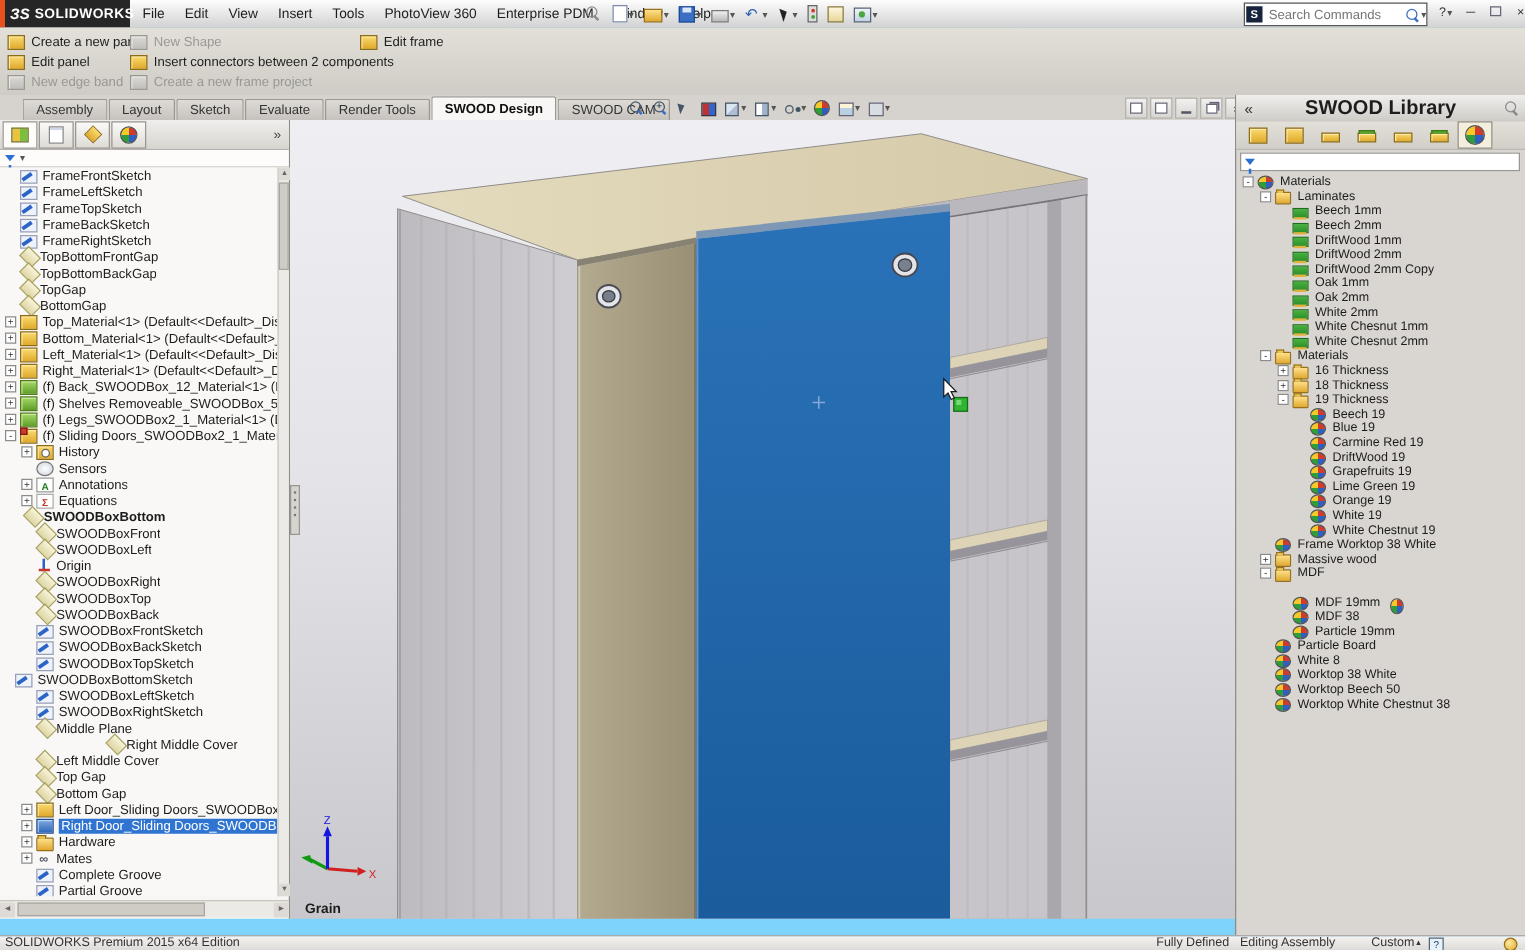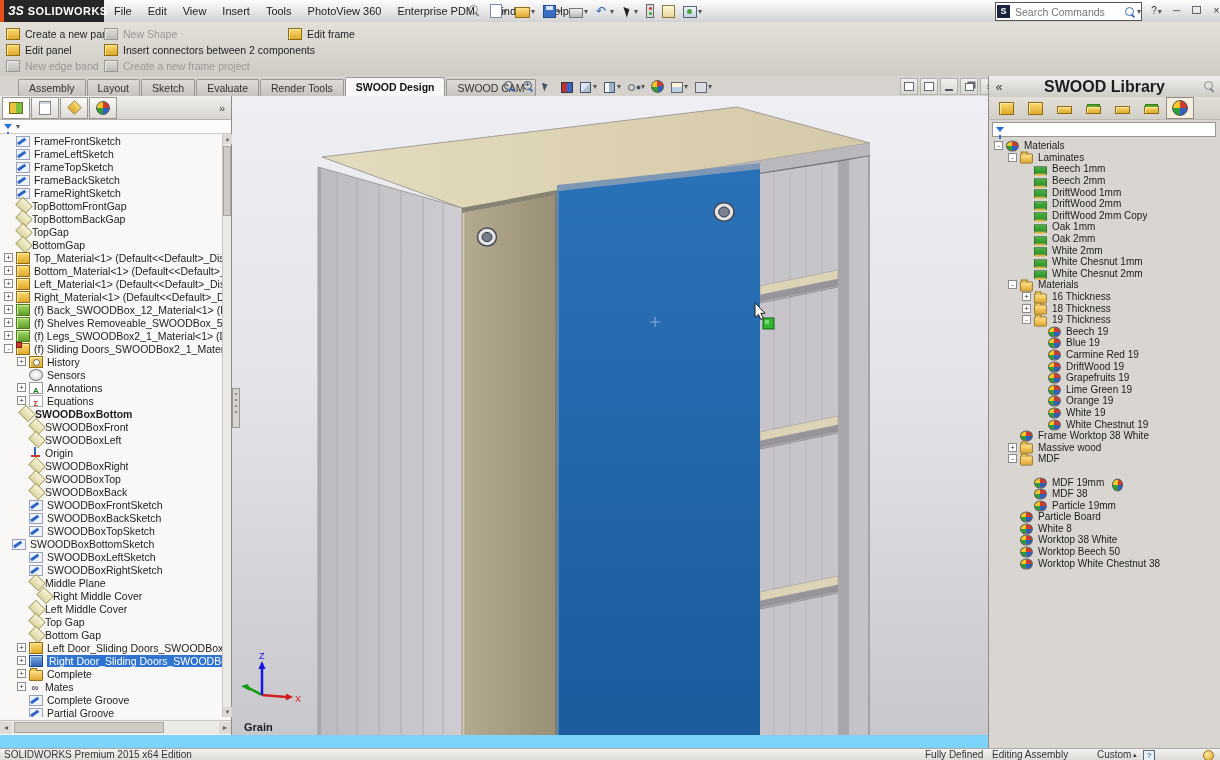--- a/index.html
+++ b/index.html
@@ -532,21 +532,21 @@
         <div class="trow" style="padding-left: 17px;">
           <span class="expspace"></span>
           <span class="ti ic-sketch"></span>
           <span class="tlabel">SWOODBoxRightSketch</span>
         </div>
         <div class="trow" style="padding-left: 17px;">
           <span class="expspace"></span>
           <span class="ti ic-plane"></span>
           <span class="tlabel">Middle Plane</span>
         </div>
-        <div class="trow" style="padding-left: 25px;">
+        <div class="trow" style="padding-left: 25px; margin-left: 48px;">
           <span class="expspace"></span>
           <span class="ti ic-plane"></span>
           <span class="tlabel">Right Middle Cover</span>
         </div>
         <div class="trow" style="padding-left: 17px;">
           <span class="expspace"></span>
           <span class="ti ic-plane"></span>
           <span class="tlabel">Left Middle Cover</span>
         </div>
         <div class="trow" style="padding-left: 17px;">
@@ -565,21 +565,21 @@
           <span class="tlabel">Left Door_Sliding Doors_SWOODBox2_1_Mater</span>
         </div>
         <div class="trow sel" style="padding-left: 17px;">
           <span class="exp">+</span>
           <span class="ti ic-boxb"></span>
           <span class="tlabel">Right Door_Sliding Doors_SWOODBox2_1_Mate</span>
         </div>
         <div class="trow" style="padding-left: 17px;">
           <span class="exp">+</span>
           <span class="ti ic-folder"></span>
-          <span class="tlabel">Complete</span>
+          <span class="tlabel">Hardware</span>
         </div>
         <div class="trow" style="padding-left: 17px;">
           <span class="exp">+</span>
           <span class="ti ic-mates"></span>
           <span class="tlabel">Mates</span>
         </div>
         <div class="trow" style="padding-left: 17px;">
           <span class="expspace"></span>
           <span class="ti ic-sketch"></span>
           <span class="tlabel">Complete Groove</span>

